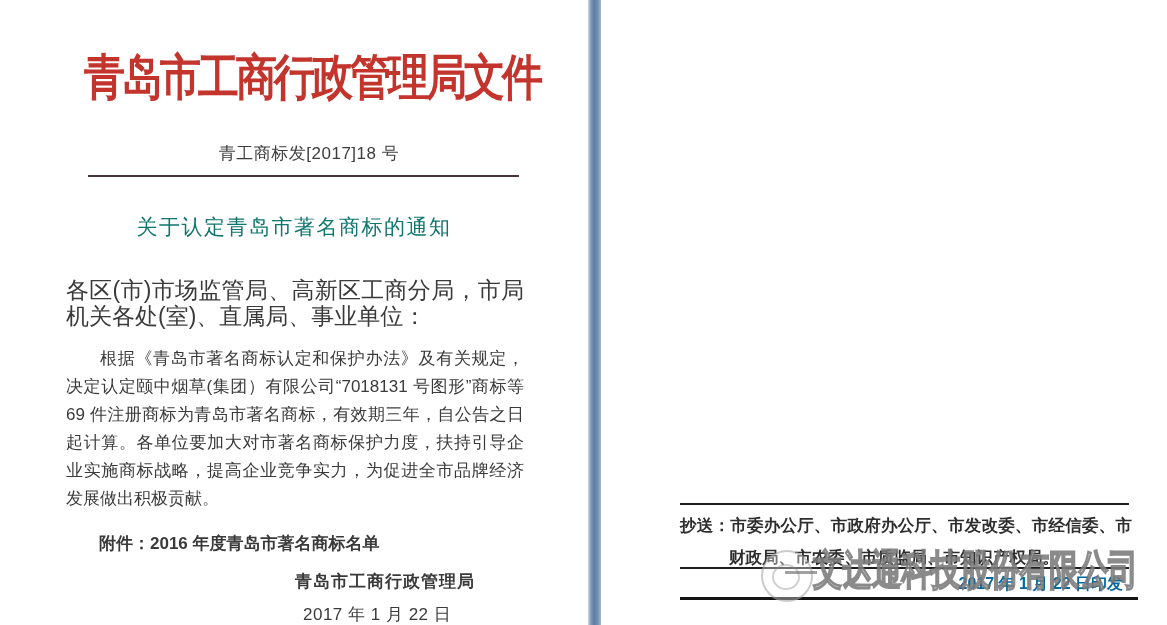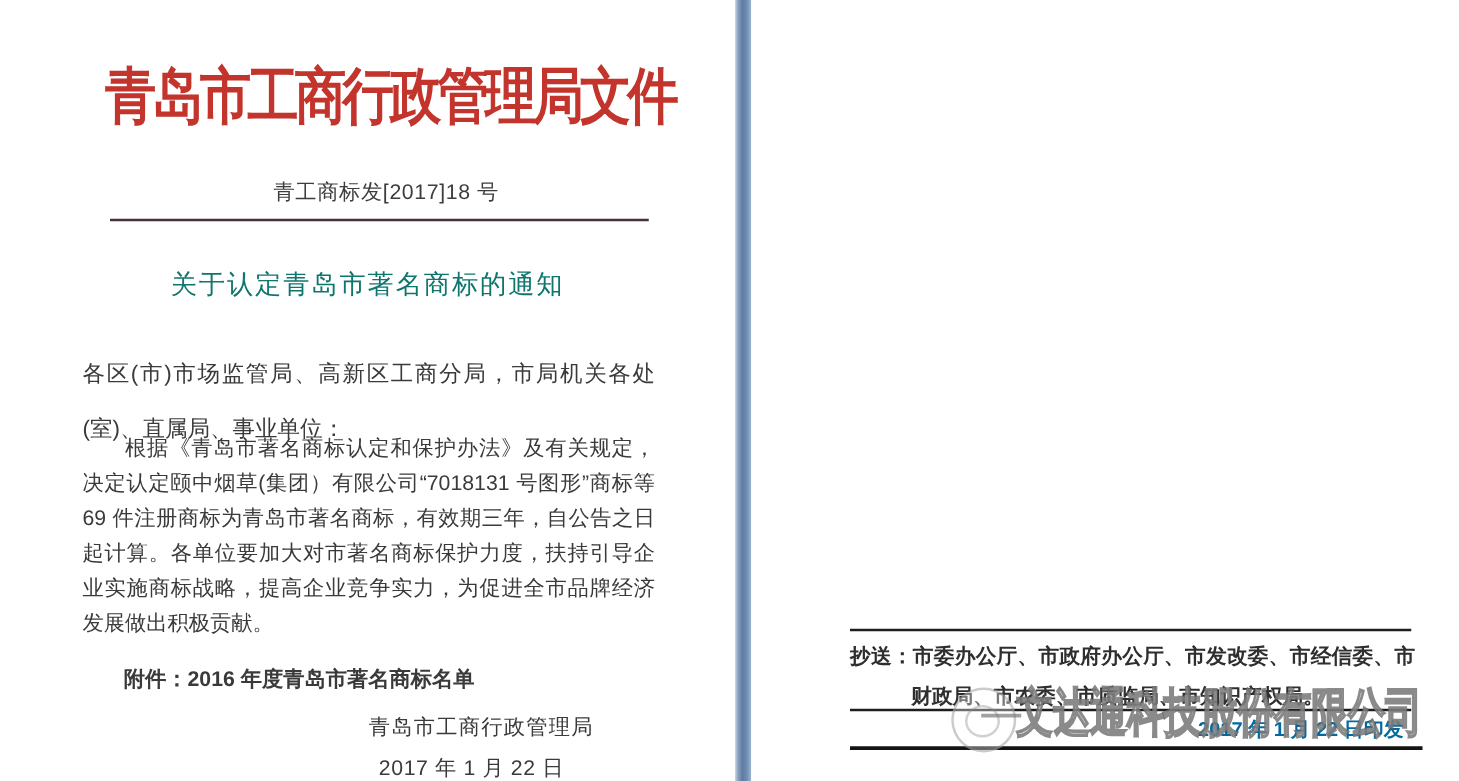--- a/index.html
+++ b/index.html
@@ -27,28 +27,28 @@
     position:absolute; left:75px; top:142px; width:468px; text-align:center;
     font-size:17px; color:#3d3d3d; letter-spacing:.5px; font-weight:500;
   }
   .red-rule { position:absolute; left:88px; top:175px; width:431px; height:2px; background:#4a3138; }
   .doc-title {
     position:absolute; left:60px; top:213px; width:468px; text-align:center;
     font-size:21px; color:#0f766e; font-weight:500; letter-spacing:1.5px;
   }
   .recipients {
     position:absolute; left:66px; top:277px; width:458px;
-    font-size:18px; line-height:44px; font-weight:500; text-align:justify;
+    font-size:23px; line-height:26px; font-weight:500; text-align:justify;
   }
   .body-para {
     position:absolute; left:66px; top:345px; width:458px;
     font-size:17px; line-height:28px; font-weight:500; text-align:justify; text-indent:34px;
   }
   .attachment { position:absolute; left:99px;  top:532px; font-size:17px; font-weight:700; }
-  .issuer     { position:absolute; left:295px; top:570px; font-size:17px; font-weight:400; letter-spacing:1px;text-align:right; }
+  .issuer     { position:absolute; left:295px; top:570px; font-size:17px; font-weight:700; letter-spacing:1px;text-align:right; }
   .issue-date { position:absolute; left:303px; top:603px; font-size:17px; font-weight:500; letter-spacing:.5px; }
 
   
   .hr { position:absolute; background:#1e1e1e; }
   .hr-top    { left:79px; top:503px; width:449px; height:2px; }
   .hr-mid    { left:79px; top:567px; width:449px; height:2px; }
   .hr-bottom { left:79px; top:597px; width:458px; height:3px; background:#141414; }
   .cc-block {
     position:absolute; left:79px; top:509px; width:452px;
     font-size:16.5px; line-height:32px; color:#2e2e2e; font-weight:600;

